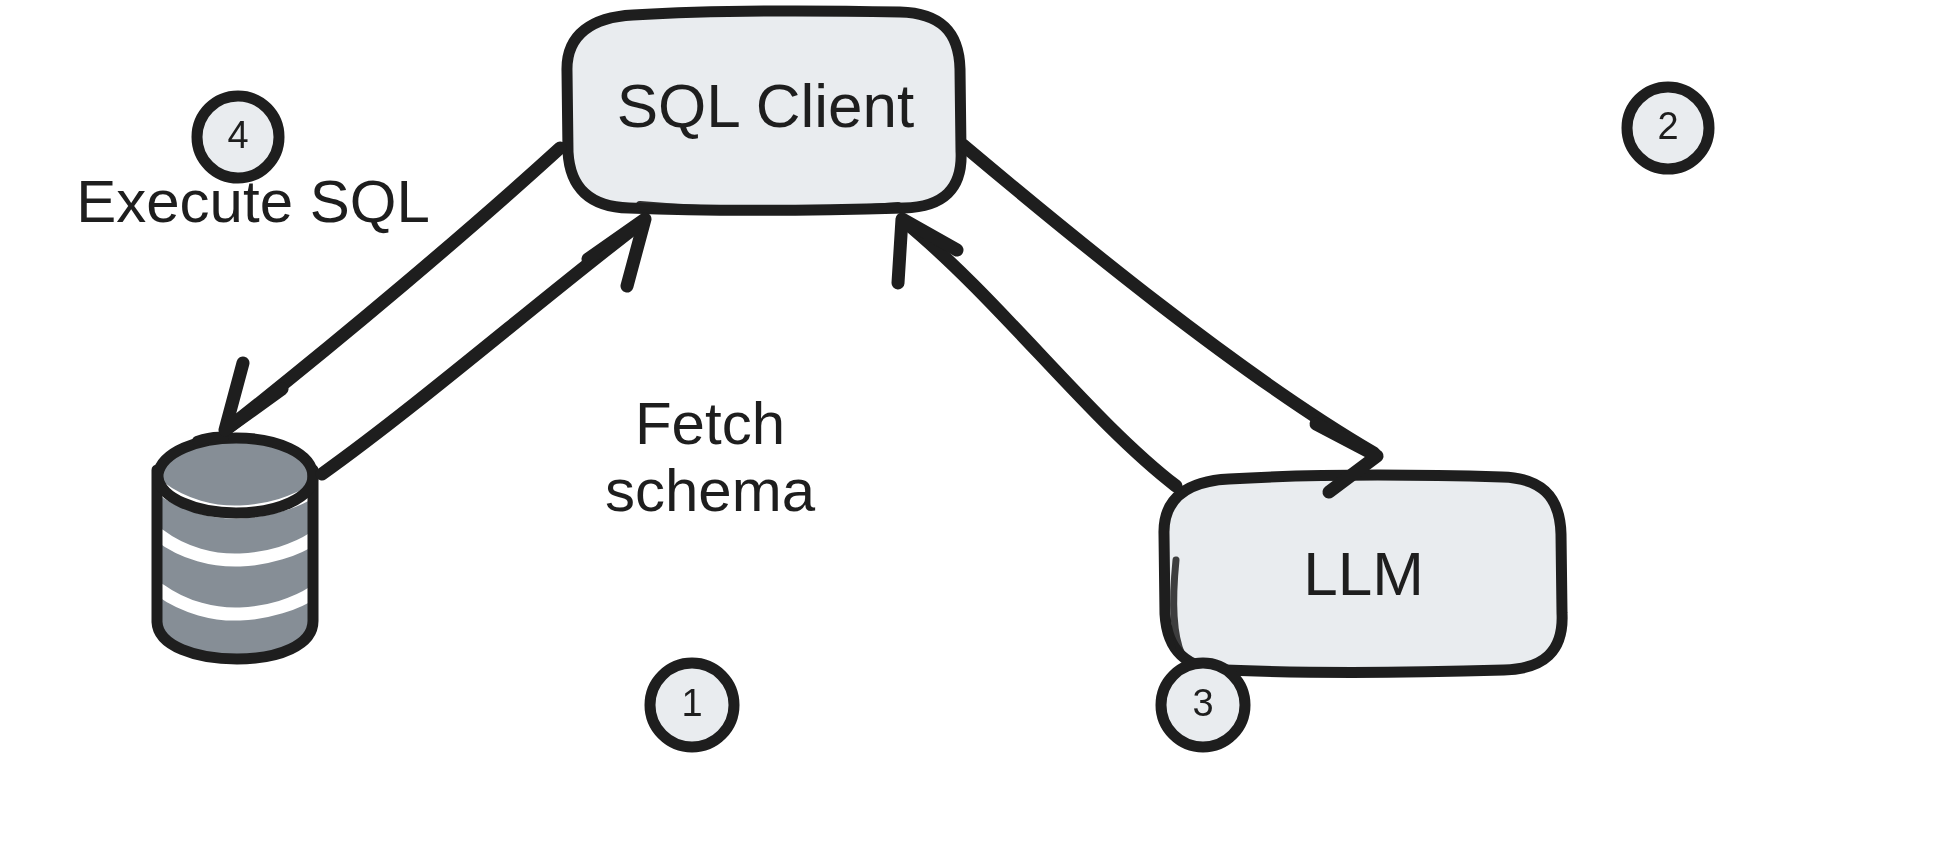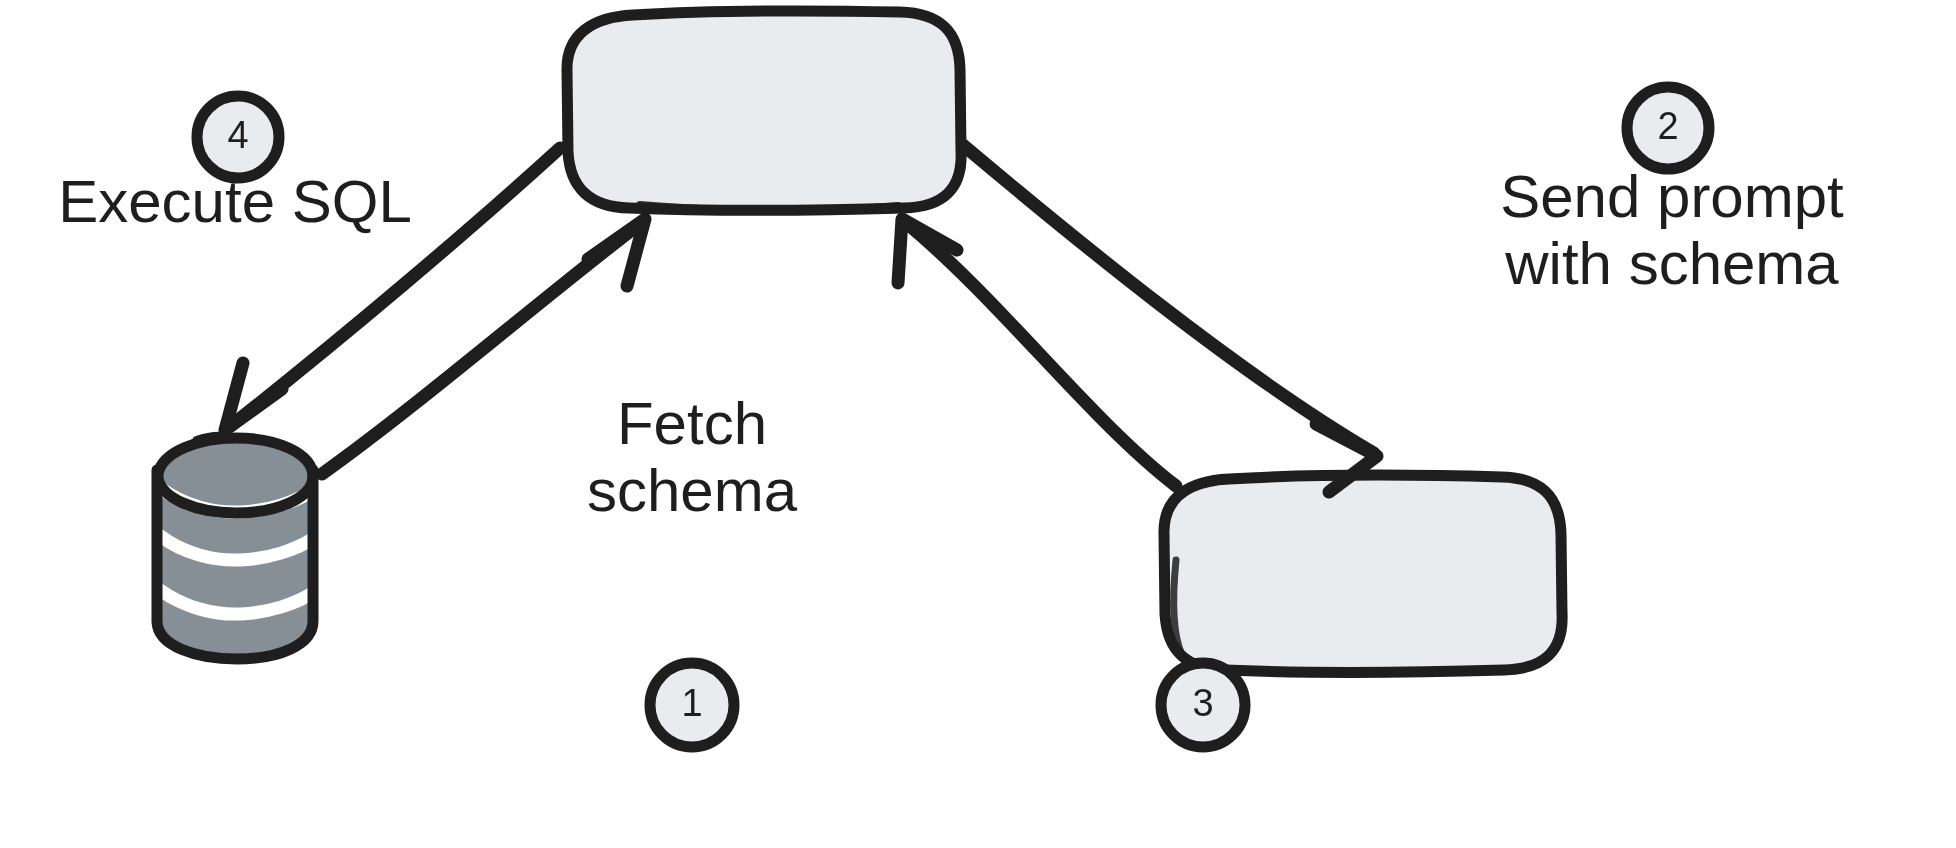--- a/index.html
+++ b/index.html
@@ -40,20 +40,21 @@
   .edge-label {
     position: absolute;
     color: #1e1e1e;
     font-family: "Liberation Sans", sans-serif;
     font-weight: 400;
     font-size: 60px;
     line-height: 1.12;
     text-align: center;
     white-space: pre-line;
     pointer-events: none;
+    padding-left: 18px;
   }
   .badge-number {
     position: absolute;
     color: #1e1e1e;
     font-family: "Liberation Sans", sans-serif;
     font-weight: 400;
     font-size: 38px;
     text-align: center;
     pointer-events: none;
   }
@@ -168,26 +169,26 @@
       <circle cx="1668" cy="128" r="41" fill="#e9ecef" stroke="#1e1e1e" stroke-width="11"></circle>
     </g>
     <g>
       <circle cx="692" cy="705" r="42" fill="#e9ecef" stroke="#1e1e1e" stroke-width="11"></circle>
     </g>
     <g>
       <circle cx="1203" cy="705" r="42" fill="#e9ecef" stroke="#1e1e1e" stroke-width="11"></circle>
     </g>
   </svg>
 
-
+  <div class="node-label" style="left:569px; top:70px; width:393px; font-size:62px;">SQL Client</div>
+
+  <div class="node-label" style="left:1164px; top:538px; width:399px; font-size:62px;">LLM</div>
 
   <div class="edge-label" style="left:0px; top:168px; width:470px;">Execute SQL</div>
 
-  <div class="edge-label" style="left:1436px; top:163px; width:472px;">Send prompt
-with schema</div>
 
   <div class="edge-label" style="left:462px; top:390px; width:460px;">Fetch
 schema</div>
 
 
   <div class="badge-number" style="left:198px; top:114px; width:80px;">4</div>
 
   <div class="badge-number" style="left:1628px; top:105px; width:80px;">2</div>
 
   <div class="badge-number" style="left:652px; top:682px; width:80px;">1</div>

